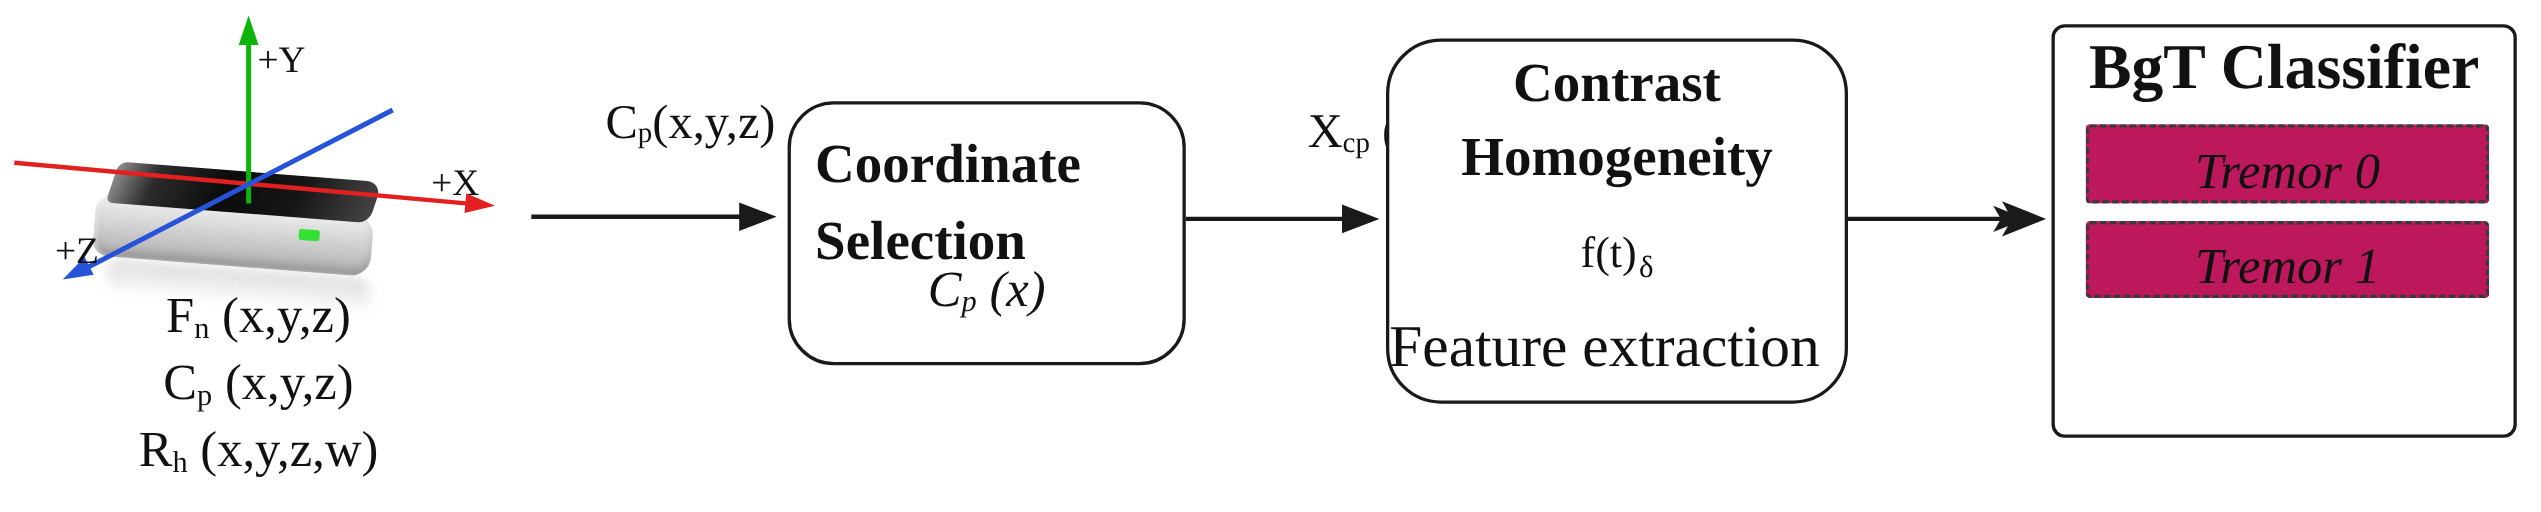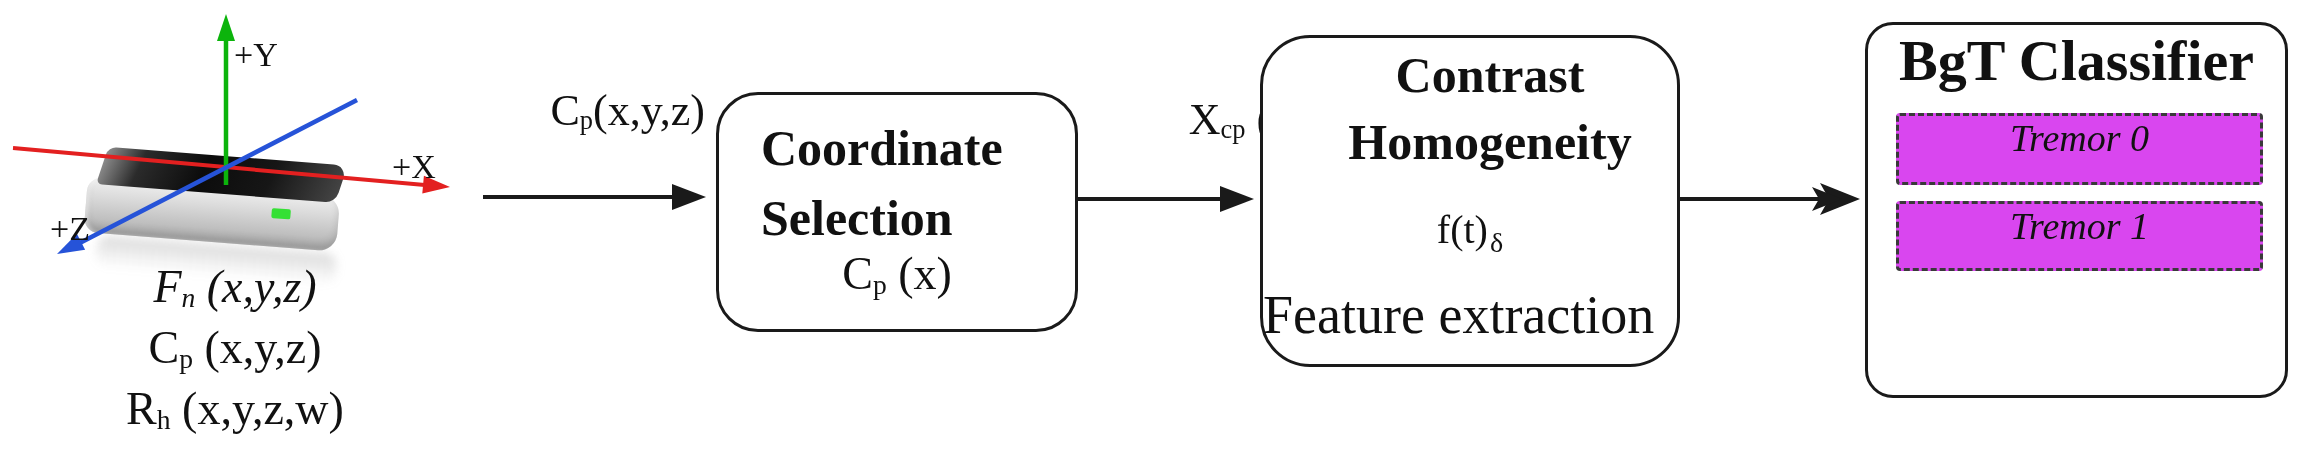--- a/index.html
+++ b/index.html
@@ -31,35 +31,35 @@
   #overlay{position:absolute;left:0;top:0;width:2310px;height:465px;pointer-events:none;}
   
   .axis-label{position:absolute;font-size:34px;font-weight:normal;}
   .out-line{position:absolute;left:85px;width:300px;text-align:center;font-size:46px;white-space:nowrap;}
   .sub{font-size:0.60em;position:relative;top:0.17em;}
   .flow-label{position:absolute;text-align:right;font-size:44px;white-space:nowrap;}
   
   .box{position:absolute;box-sizing:border-box;background:#fff;border:3px solid #1a1a1a;}
   #box-coordinate{left:716px;top:92px;width:362px;height:240px;border-radius:42px;}
   #box-contrast{left:1260px;top:35px;width:420px;height:332px;border-radius:50px;}
-  #box-classifier{left:1865px;top:22px;width:423px;height:376px;border-radius:28px;}
-  .box-title{font-weight:bold;font-size:50px;line-height:70px;padding-left:20px;}
+  #box-classifier{left:1865px;top:22px;width:423px;height:376px;border-radius:12px;}
+  .box-title{font-weight:bold;font-size:50px;line-height:70px;}
   #box-coordinate .box-title{position:absolute;left:22px;top:6px;text-align:left;margin-top:12px;}
   #box-contrast .box-title{position:absolute;left:0;top:4px;width:100%;text-align:center;line-height:67px;}
   .box-formula{position:absolute;left:0;width:100%;text-align:center;font-size:46px;white-space:nowrap;}
-  #box-coordinate .box-formula{top:152px;}
+  #box-coordinate .box-formula{top:141px;font-style:italic;}
   #box-contrast .box-formula{top:168px;font-size:40px;}
   .fsub{font-size:0.70em;position:relative;top:0.32em;margin-left:2px;}
   .box-subtitle{position:absolute;left:0;top:246px;width:100%;text-align:left;font-size:54px;white-space:nowrap;}
   #classifier-title{position:absolute;left:0;top:2px;width:100%;text-align:center;font-weight:bold;font-size:58px;white-space:nowrap;}
   .tremor-item{
     position:absolute;left:28px;width:367px;box-sizing:border-box;
     border:3px dashed #3a3a3a;border-radius:4px;
-    display:flex;align-items:flex-start;justify-content:center;
-    font-style:italic;font-size:38px;white-space:nowrap;background:#d946ef;
+    display:flex;align-items:flex-end;justify-content:center;
+    font-style:italic;font-size:46px;white-space:nowrap;background:#be185d;
   }
   #tremor-0{top:88px;height:72px;}
   #tremor-1{top:176px;height:70px;}
   #tremor-2{top:253px;height:72px;}
 </style>
 </head>
 <body>
 
 <div id="canvas">
 
@@ -91,21 +91,21 @@
     <line x1="1680" y1="199" x2="1824" y2="199" stroke="#1a1a1a" stroke-width="4"></line>
     <path d="M1860,199 L1820,183 L1829,199 L1820,215 Z" fill="#1a1a1a"></path>
     <path d="M1842,199 L1812,187 L1819,199 L1812,211 Z" fill="#1a1a1a"></path>
   </svg>
 
   <div class="axis-label" style="left:234px;top:36px;">+Y</div>
   <div class="axis-label" style="left:392px;top:148px;">+X</div>
   <div class="axis-label" style="left:50px;top:210px;">+Z</div>
 
   <div>
-    <div class="out-line" style="top:260px;font-style:italic;">
+    <div class="out-line" style="top:260px;">
       <span>F</span><span class="sub">n</span><span> (x,y,z)</span>
     </div>
     <div class="out-line" style="top:321px;">
       <span>C</span><span class="sub">p</span><span> (x,y,z)</span>
     </div>
     <div class="out-line" style="top:382px;">
       <span>R</span><span class="sub">h</span><span> (x,y,z,w)</span>
     </div>
   </div>
 

